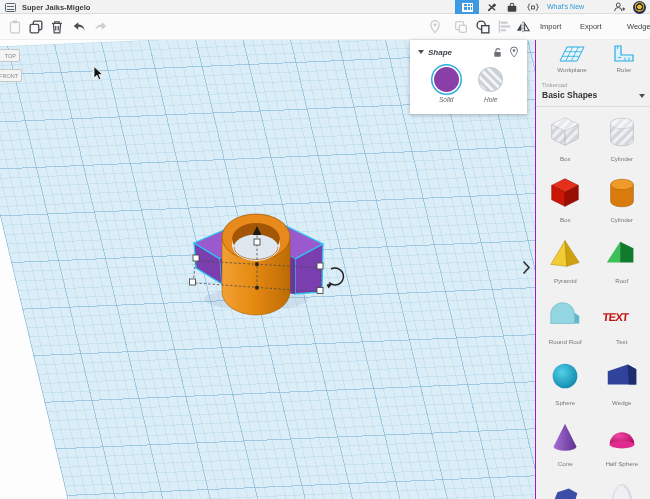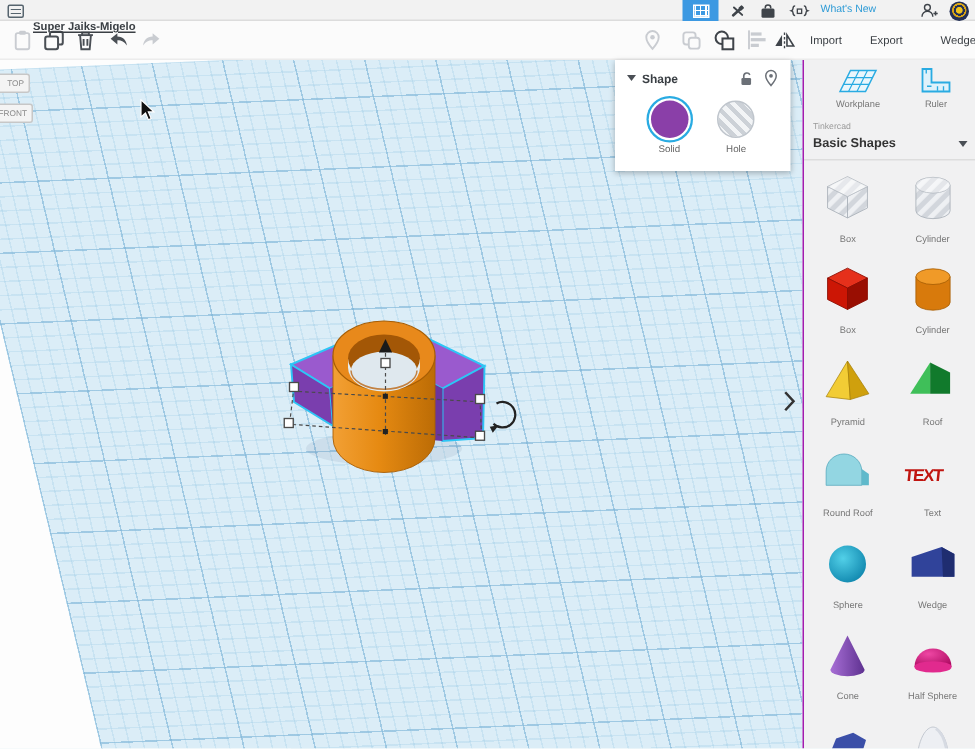--- a/index.html
+++ b/index.html
@@ -7,21 +7,21 @@
     font-family:"Liberation Sans", sans-serif; background:#fcfcfc; }
   #app { position:relative; width:650px; height:499px; }
 
   
   #titlebar { position:absolute; left:0; top:0; width:650px; height:14px;
     background:#f2f2f2; border-bottom:1px solid #dcdcdc; z-index:30; }
   #menu-icon { position:absolute; left:5px; top:2.5px; width:11px; height:9px;
     border:1px solid #56646e; border-radius:1.5px;
     background:repeating-linear-gradient(0deg, transparent 0 1.5px, #56646e 1.5px 2.5px);
     background-clip:content-box; padding:1px; }
-  #doc-title { position:absolute; left:22px; top:13px; font-size:7.5px; font-weight:bold; color:#3a3f44;text-decoration:underline; }
+  #doc-title { position:absolute; left:22px; top:3px; font-size:7.5px; font-weight:bold; color:#3a3f44; }
   #grid-btn { position:absolute; left:455px; top:0; width:24px; height:14px;
     background:#3c99e2; display:flex; align-items:center; justify-content:center; }
   #grid-btn .g { width:11px; height:9px;
     background:
       repeating-linear-gradient(90deg, #fff 0 1px, transparent 1px 3.6px),
       repeating-linear-gradient(0deg, #fff 0 1px, transparent 1px 3.6px);
     border:1px solid #fff; }
   .hdr-ic { position:absolute; top:1px; width:16px; height:13px; }
   #whats-new { position:absolute; left:547px; top:3px; font-size:7px; color:#2e9bd6; }
   #avatar { position:absolute; left:633px; top:0.5px; width:13px; height:13px; border-radius:50%;
@@ -47,21 +47,21 @@
   .vc-box { position:absolute; background:#f4f4f4; border:1px solid #c7c7c7; border-radius:2px;
     font-size:5.5px; color:#8a8a8a; text-align:right; padding:2.5px 3px 0 0; height:13px; }
   #vc-top { left:-12px; top:9px; width:32px; }
   #vc-front { left:-14px; top:29px; width:36px; }
   #cursor { position:absolute; left:93px; top:26px; }
   #object3d { position:absolute; left:160px; top:155px; }
   #panel-chevron { position:absolute; left:522px; top:220px; }
 
   
   #shape-panel { position:absolute; left:410px; top:40px; width:117px; height:74px;
-    background:#fff; box-shadow:0 1px 4px rgba(0,0,0,.28); z-index:40; padding:6px 8px 0 8px; }
+    background:#fff; box-shadow:0 1px 4px rgba(0,0,0,.28); z-index:40; padding:6px 8px 0 8px;font-style:italic; }
   #shape-panel .hdr { display:flex; align-items:center; }
   .caret-down { width:0; height:0; border-left:3.5px solid transparent;
     border-right:3.5px solid transparent; border-top:4.5px solid #4a4f55; margin-right:4px; }
   #shape-title { font-size:8px; font-weight:bold; color:#3a3f44; flex:1; }
   .swatch-row { display:flex; justify-content:space-around; margin-top:9px; padding:0 6px; }
   .swatch { display:flex; flex-direction:column; align-items:center; }
   .swatch .circ { width:25px; height:25px; border-radius:50%; }
   #solid-circ { background:#8a3fa8;
     box-shadow:0 0 0 1.5px #fff, 0 0 0 3px #29abe2; }
   #hole-circ { border:1px solid #bfc5cc;

